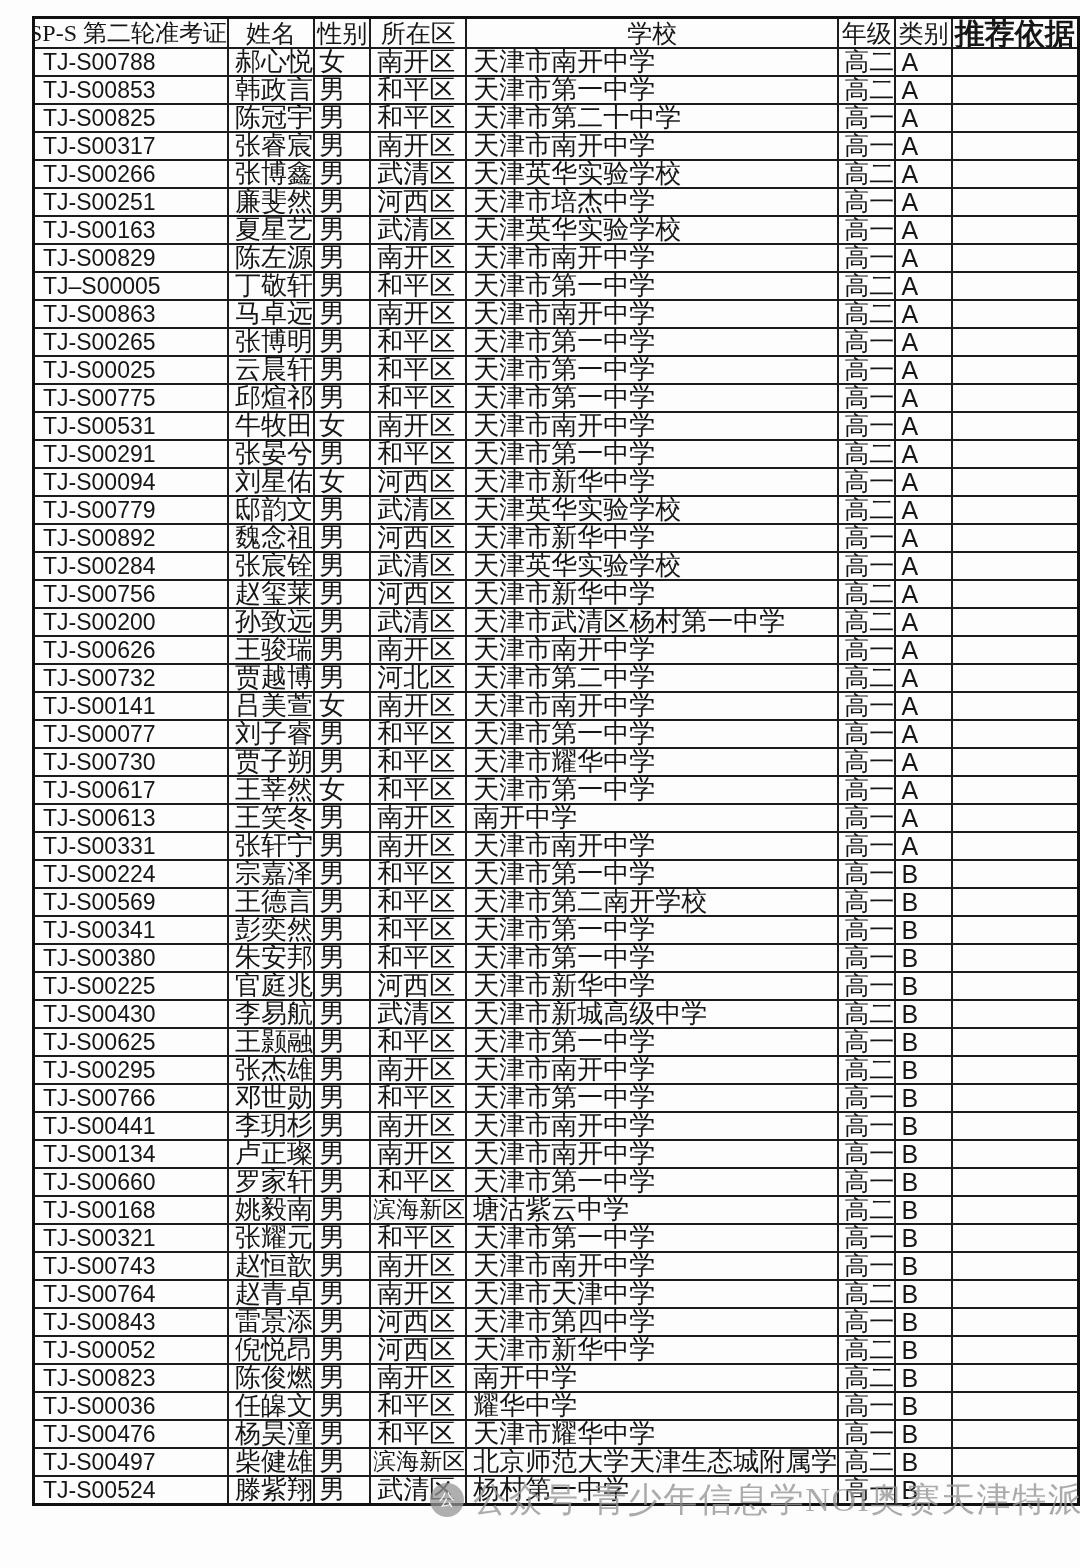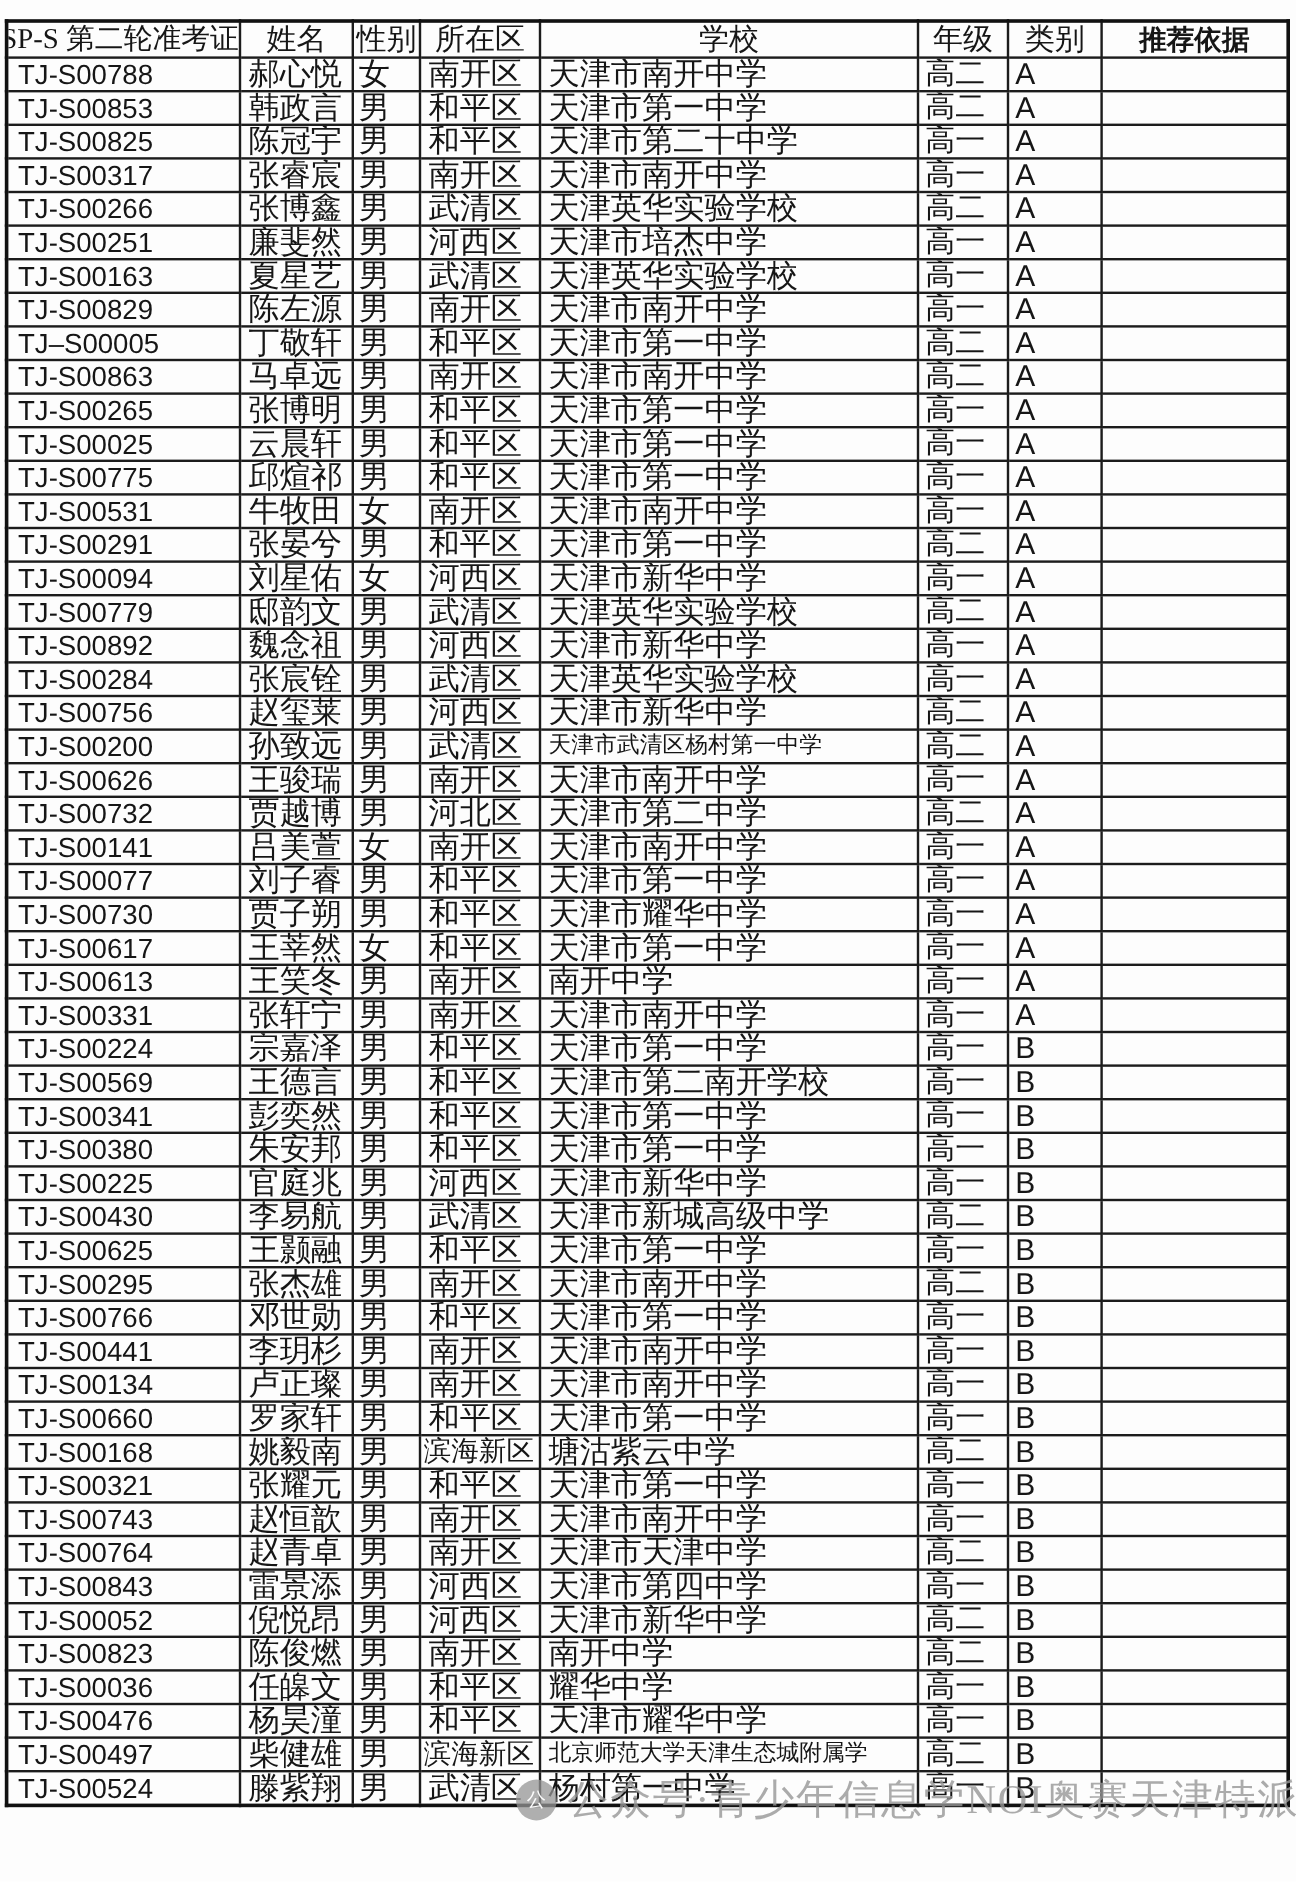--- a/index.html
+++ b/index.html
@@ -7,21 +7,21 @@
     width:1080px;height:1568px;overflow:hidden;
     background:#ffffff;
     font-family:"Liberation Serif","DejaVu Serif",serif;
     color:#161616;
     position:relative;
   }
   .page{
     position:absolute;inset:0;background:#fdfdfd;
   }
   table.roster{
-    position:absolute;left:4px;top:16px;
+    position:absolute;left:32px;top:16px;
     border-collapse:collapse;
     border:3px solid #111;
     table-layout:fixed;
     background:transparent;
   }
   th,td{
     border:2px solid #1c1c1c;
     white-space:nowrap;
     overflow:hidden;
     padding:0 0 0 6px;
@@ -40,41 +40,41 @@
     padding:0;
     font-size:24px;
   }
   th.th-title .clip{
     display:inline-block;
     margin-left:-6px;
     white-space:nowrap;
   }
   th.th-rec{
     font-weight:bold;
-    font-size:23px;
+    font-size:30px;
     text-align:center;
   }
   td{
     height:26px;
     line-height:26px;
     font-size:26px;
   }
   td.c-id{
     font-family:"Liberation Sans","DejaVu Sans",sans-serif;
     font-size:23px;
     padding-left:8px;
   }
   td.c-gender{padding-left:4px;}
   td.c-grade{padding-left:5px;font-size:25px;margin-left:42px;}
   td.c-category{
     font-family:"Liberation Sans","DejaVu Sans",sans-serif;
     font-size:25px;
     padding-left:5px;
   }
-  td.shrink{font-size:19px;}
+  td.shrink{font-size:26px;}
   td.shrink-d{font-size:23px;padding-left:2px;}
   .watermark{
     position:absolute;
     left:430px;top:1478px;
     height:44px;
     display:flex;
     align-items:center;
     gap:9px;
     z-index:10;
     pointer-events:none;

